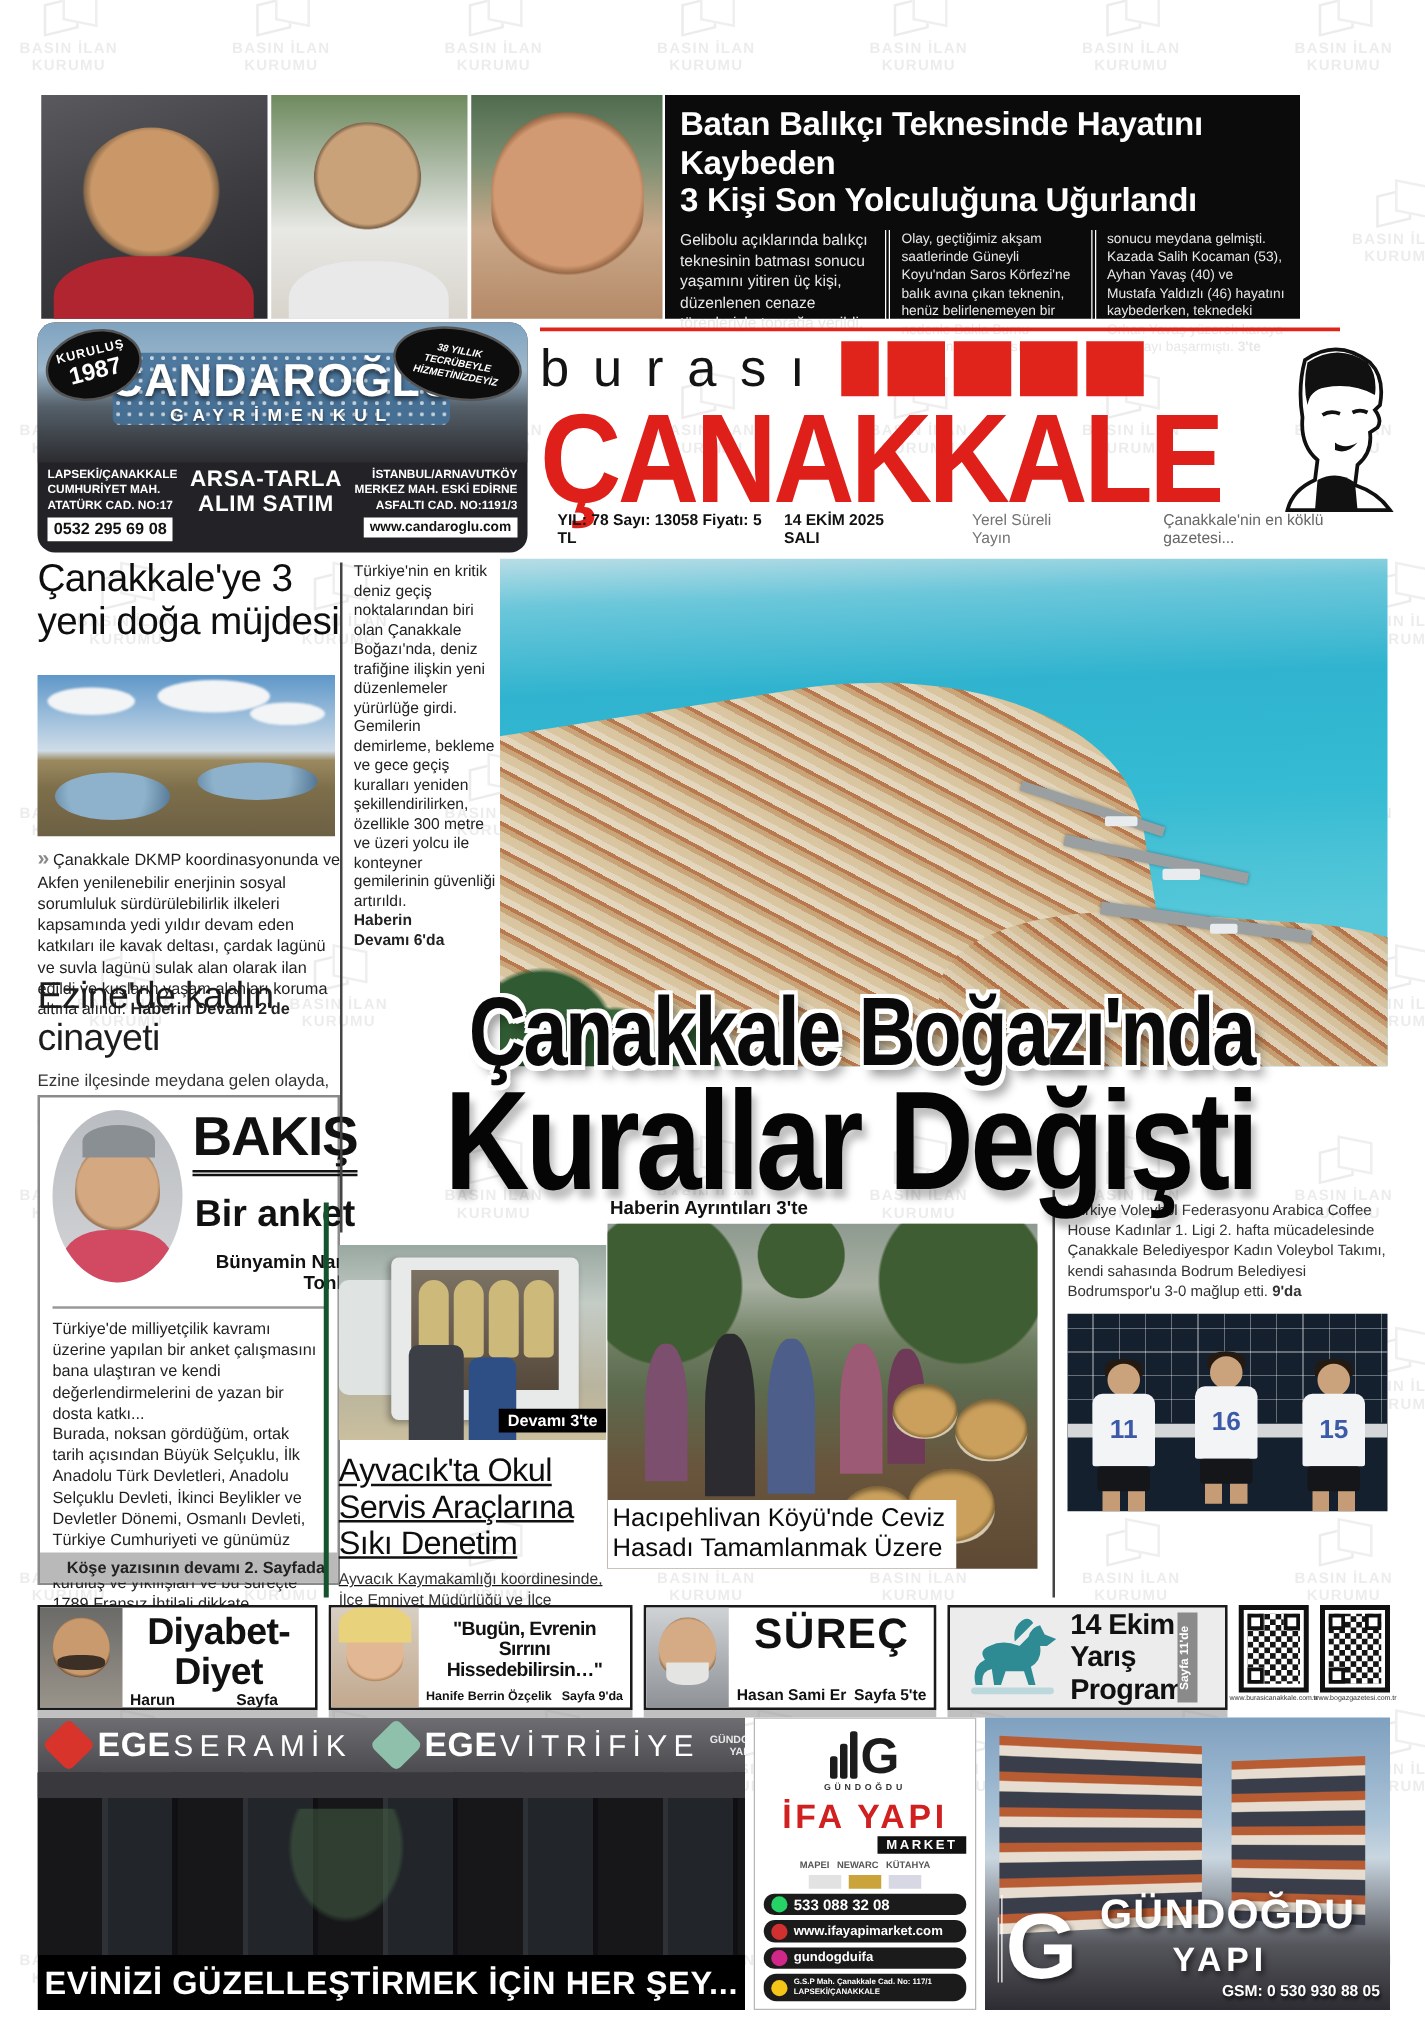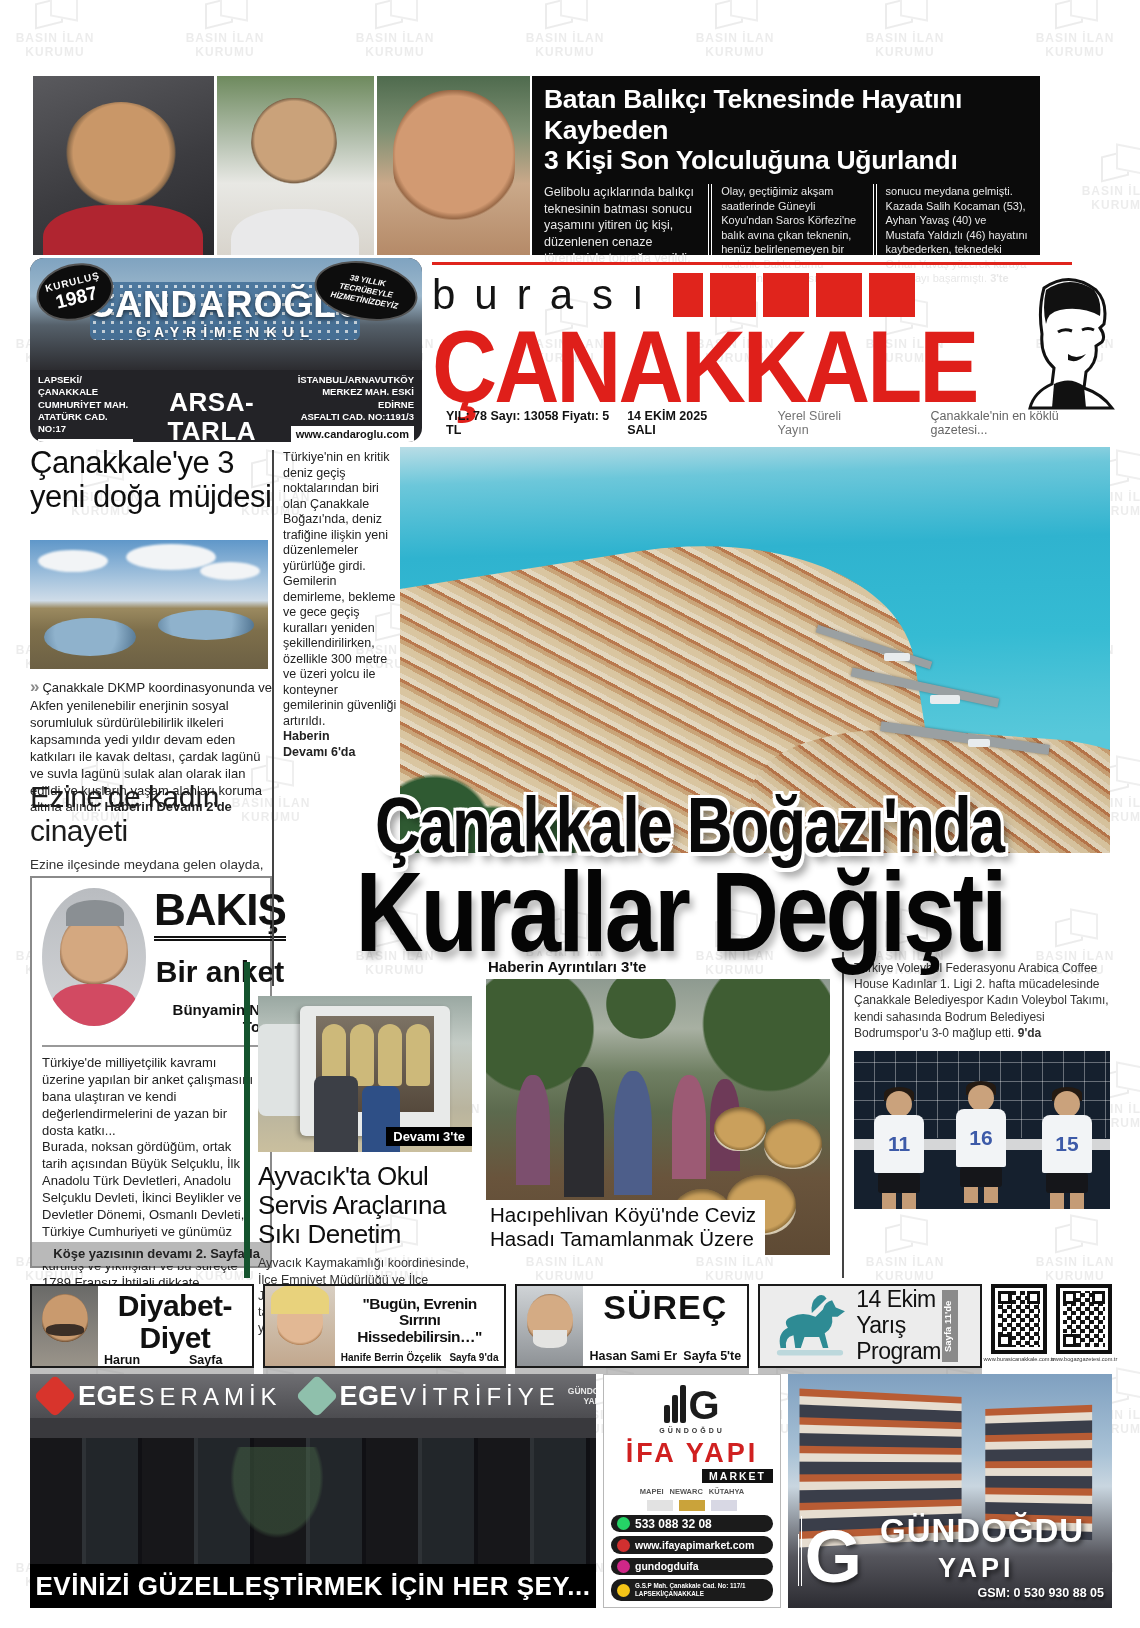--- a/index.html
+++ b/index.html
@@ -59,21 +59,21 @@
   #cand-oval1 .l2{font-size:19px;font-weight:bold;}
   #cand-oval2{right:4px;top:4px;width:104px;height:58px;transform:rotate(10deg);font-style:italic;}
   #cand-oval2 div{font-size:8px;font-weight:bold;line-height:1.25;}
   #cand-brand{position:absolute;left:0;top:26px;width:100%;text-align:center;z-index:2;}
   #cand-brand .b1{font-size:37px;font-weight:800;letter-spacing:1px;text-shadow:0 2px 4px rgba(0,0,0,.6);}
   #cand-brand .b2{font-size:14px;font-weight:bold;letter-spacing:7px;margin-top:-2px;text-shadow:0 1px 3px rgba(0,0,0,.6);}
   #cand-bottom{position:absolute;left:0;bottom:0;width:100%;height:72px;display:flex;
      justify-content:space-between;padding:4px 8px 6px;}
   .cand-col{font-size:9.5px;font-weight:bold;line-height:1.3;}
   .cand-box{background:#fff;color:#111;font-weight:800;padding:1px 5px;margin-top:3px;display:inline-block;}
-  #cand-center{text-align:center;font-weight:800;font-size:26px;line-height:1.1;letter-spacing:.5px;margin-top:14px;}
+  #cand-center{text-align:center;font-weight:800;font-size:18px;line-height:1.1;letter-spacing:.5px;margin-top:0;}
 
   
   #masthead{left:432px;top:262px;width:680px;z-index:1;}
   #mh-rule{height:3px;background:#e0241c;width:640px;}
   #mh-row{display:flex;align-items:center;margin-top:6px;height:48px;}
   #mh-word{font-size:42px;letter-spacing:19px;color:#141414;font-weight:500;}
   #mh-squares{display:flex;gap:7px;margin-left:10px;align-items:center;}
   .mh-sq{height:44px;background:#e0241c;}
   #mh-title{font-size:92px;font-weight:800;color:#df1f1a;letter-spacing:-3px;line-height:.92;
      transform:scale(.98,1.1);transform-origin:left top;margin-top:2px;white-space:nowrap;}
@@ -143,21 +143,21 @@
   #hl1{left:256px;top:786px;width:866px;text-align:center;z-index:3;
      font-size:66px;font-weight:800;letter-spacing:-2px;color:#0a0a0a;line-height:1;
      transform:scale(.96,1.18);transform-origin:center top;white-space:nowrap;
      text-shadow:-3px -3px 0 #fff,3px -3px 0 #fff,-3px 3px 0 #fff,3px 3px 0 #fff,0 -3px 0 #fff,0 3px 0 #fff,-3px 0 0 #fff,3px 0 0 #fff,6px 7px 8px rgba(0,0,0,.45);}
   #hl2{left:240px;top:856px;width:880px;text-align:center;z-index:3;
      font-size:97px;font-weight:800;letter-spacing:-3px;color:#050505;line-height:1;
      transform:scale(.97,1.16);transform-origin:center top;white-space:nowrap;
      text-shadow:4px 6px 6px rgba(0,0,0,.25);}
 
   
-  #ayvacik{left:244px;top:962px;width:226px;height:316px;border-left:6px solid #14532d;padding-left:8px;z-index:1;}
+  #ayvacik{left:259px;top:962px;width:226px;height:316px;border-left:4px solid #14532d;padding-left:8px;z-index:1;text-decoration:underline;}
   #ayv-photo{position:relative;width:214px;height:156px;margin-top:34px;overflow:hidden;
      background:linear-gradient(180deg,#9aa8a2 0%,#c4ccc6 30%,#b9b49e 72%,#cabf9e 100%);}
   #van{position:absolute;left:42px;top:10px;width:150px;height:130px;background:#e8eae9;border-radius:6px;
      box-shadow:-2px 2px 5px rgba(0,0,0,.3);}
   #van-open{position:absolute;left:16px;top:10px;width:118px;height:96px;background:#5c5246;
      background:linear-gradient(180deg,#7c7264 0%,#55493c 100%);}
   .seat{position:absolute;top:8px;width:24px;height:62px;border-radius:12px 12px 4px 4px;background:#cdb97a;}
   #minibus{position:absolute;left:0;top:28px;width:52px;height:92px;background:#dfe3e2;border-radius:8px 0 0 8px;}
   .fig{position:absolute;border-radius:8px 8px 0 0;}
   #ayv-tag{position:absolute;right:0;bottom:6px;background:#000;color:#fff;font-size:13px;font-weight:bold;
@@ -215,21 +215,21 @@
   .ph-b::before{content:"";position:absolute;left:12px;top:8px;width:46px;height:56px;border-radius:48%;
      background:radial-gradient(circle at 50% 45%,#e2b894 0 60%,#b98a60 66%,transparent 68%);}
   .ph-b::after{content:"";position:absolute;left:6px;top:-2px;width:58px;height:30px;border-radius:50% 50% 0 0;background:#e8d27c;}
   .ph-c{width:66px;background:linear-gradient(180deg,#cfd3d6 0%,#8e9296 100%);}
   .ph-c::before{content:"";position:absolute;left:10px;top:8px;width:46px;height:54px;border-radius:48%;
      background:radial-gradient(circle at 50% 45%,#d4ab84 0 60%,#9a7452 66%,transparent 68%);}
   .ph-c::after{content:"";position:absolute;left:16px;top:44px;width:34px;height:18px;border-radius:0 0 40% 40%;background:#e4e4e2;}
   #pr-horse{width:226px;background:#ececec;border:2px solid #1a1a1a;position:relative;display:flex;
      align-items:center;box-shadow:0 6px 0 rgba(140,140,140,.55);}
   #horse-svg{width:92px;height:74px;margin-left:4px;flex:none;}
-  #pr-horse-text{font-size:23px;font-weight:400;line-height:1.12;letter-spacing:-.5px;}
+  #pr-horse-text{font-size:23px;font-weight:700;line-height:1.12;letter-spacing:-.5px;}
   #pr-horse-tab{position:absolute;right:22px;top:4px;bottom:4px;width:16px;background:#8a8a8a;color:#fff;
      writing-mode:vertical-rl;transform:rotate(180deg);font-size:9.5px;font-weight:bold;text-align:center;}
   .qr-wrap{width:56px;display:flex;flex-direction:column;align-items:center;}
   .qr-box{width:56px;height:70px;border:4px solid #101010;background:#fff;position:relative;padding:3px;}
   .qr-pat{width:100%;height:100%;background:repeating-conic-gradient(#151515 0% 25%,#fff 0% 50%) 0 0/9px 9px;}
   .qr-eye{position:absolute;width:13px;height:13px;border:3px solid #101010;background:#fff;}
   .qr-url{font-size:5.6px;color:#333;margin-top:2px;white-space:nowrap;}
 
   
   #ads{left:30px;top:1374px;width:1082px;height:234px;display:flex;gap:7px;z-index:1;}

